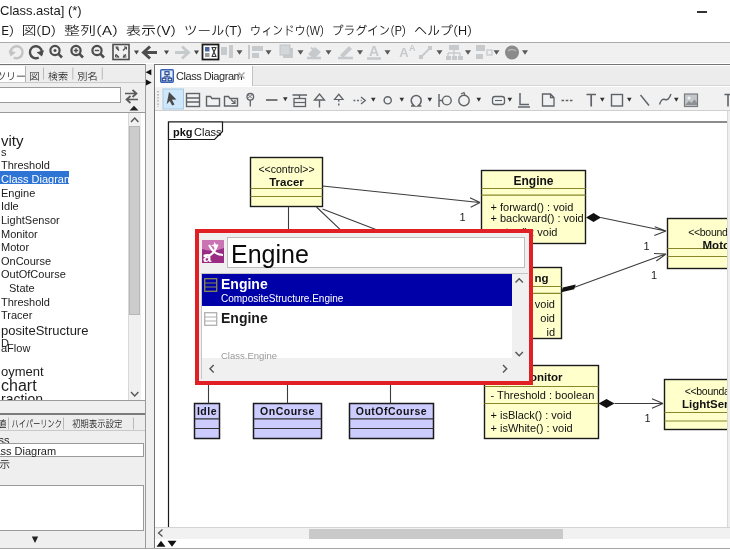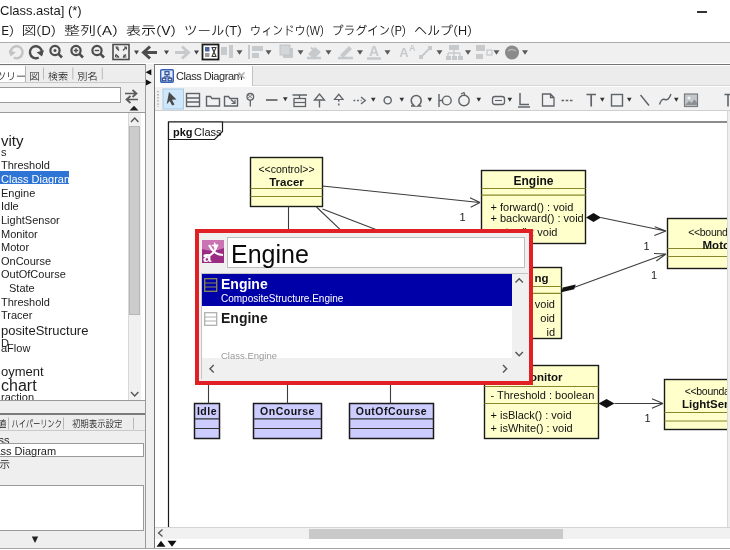--- a/index.html
+++ b/index.html
@@ -118,21 +118,21 @@
         <div class="abs" style="left:1px;top:254.8px;font-size:11px;color:#1c1c1c">OnCourse</div>
         <div class="abs" style="left:1px;top:268.4px;font-size:11px;color:#1c1c1c">OutOfCourse</div>
         <div class="abs" style="left:9px;top:282.0px;font-size:11px;color:#1c1c1c">State</div>
         <div class="abs" style="left:1px;top:295.6px;font-size:11px;color:#1c1c1c">Threshold</div>
         <div class="abs" style="left:1px;top:309.3px;font-size:11px;color:#1c1c1c">Tracer</div>
         <div class="abs" style="left:1px;top:322.9px;font-size:13px;color:#1c1c1c">positeStructure</div>
         <div class="abs" style="left:1px;top:336.5px;font-size:11px;color:#1c1c1c">D</div>
         <div class="abs" style="left:1px;top:342px;font-size:11px;color:#1c1c1c">aFlow</div>
         <div class="abs" style="left:1px;top:363.7px;font-size:13px;color:#1c1c1c">oyment</div>
         <div class="abs" style="left:1px;top:377.4px;font-size:16px;color:#1c1c1c">chart</div>
-        <div class="abs" style="left:1px;top:391.0px;font-size:11px;color:#1c1c1c">raction</div>
+        <div class="abs" style="left:1px;top:391.0px;font-size:14px;color:#1c1c1c">raction</div>
       </div>
     </div>
     <div class="abs" style="left:127.5px;top:113px;width:13px;height:287px;background:#f0f0f0;border-left:1px solid #d8d8d8;box-sizing:border-box"></div>
     <div class="abs" style="left:129px;top:126px;width:11px;height:189px;background:#cccccc;border:1px solid #b6b6b6;box-sizing:border-box"></div>
     <svg class="abs" style="left:127.5px;top:113px" width="14" height="288" viewBox="0 0 14 288">
 <path d="M3 9l3.7-4L10.4 9" fill="none" stroke="#555" stroke-width="1.4"></path>
 <path d="M3 279l3.7 4 3.7-4" fill="none" stroke="#555" stroke-width="1.4"></path>
     </svg>
     <div class="abs" style="left:0;top:412.5px;width:146px;height:2px;background:#7c7c7c"></div>
     <div class="abs" style="left:0;top:414.5px;width:146px;height:16.5px;background:#ededed;border-bottom:1px solid #c9c9c9;box-sizing:border-box"></div>

